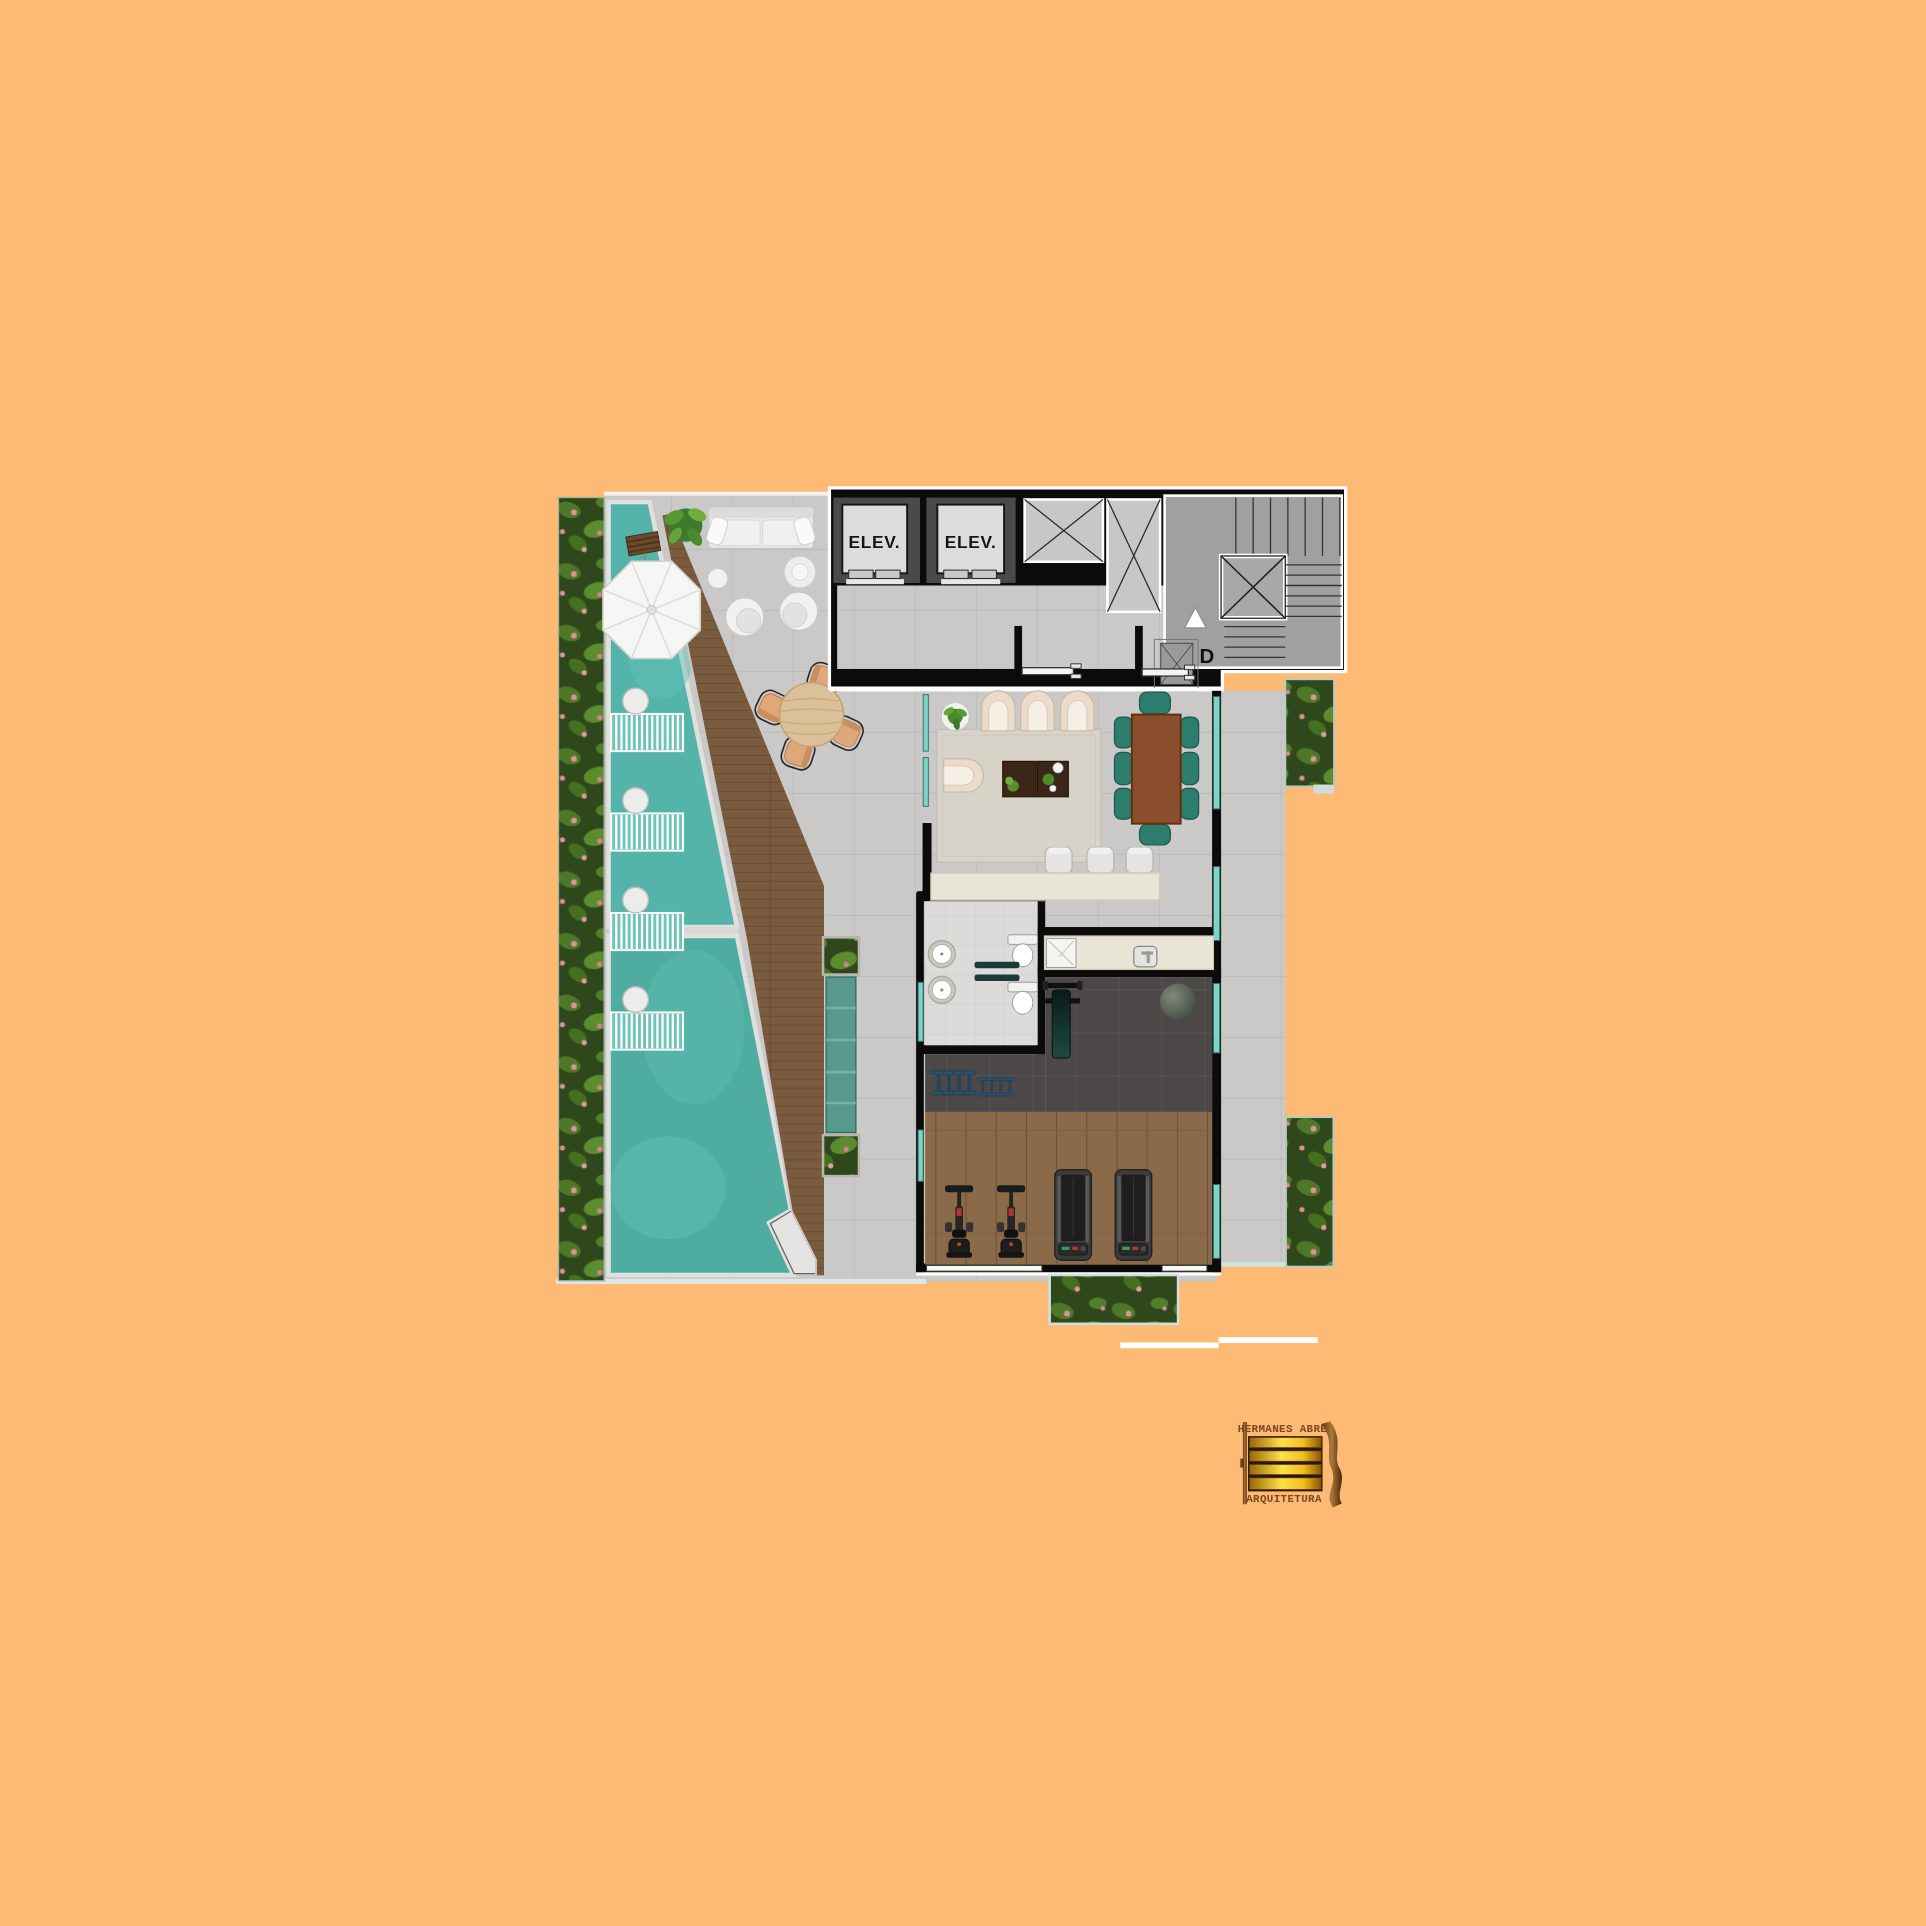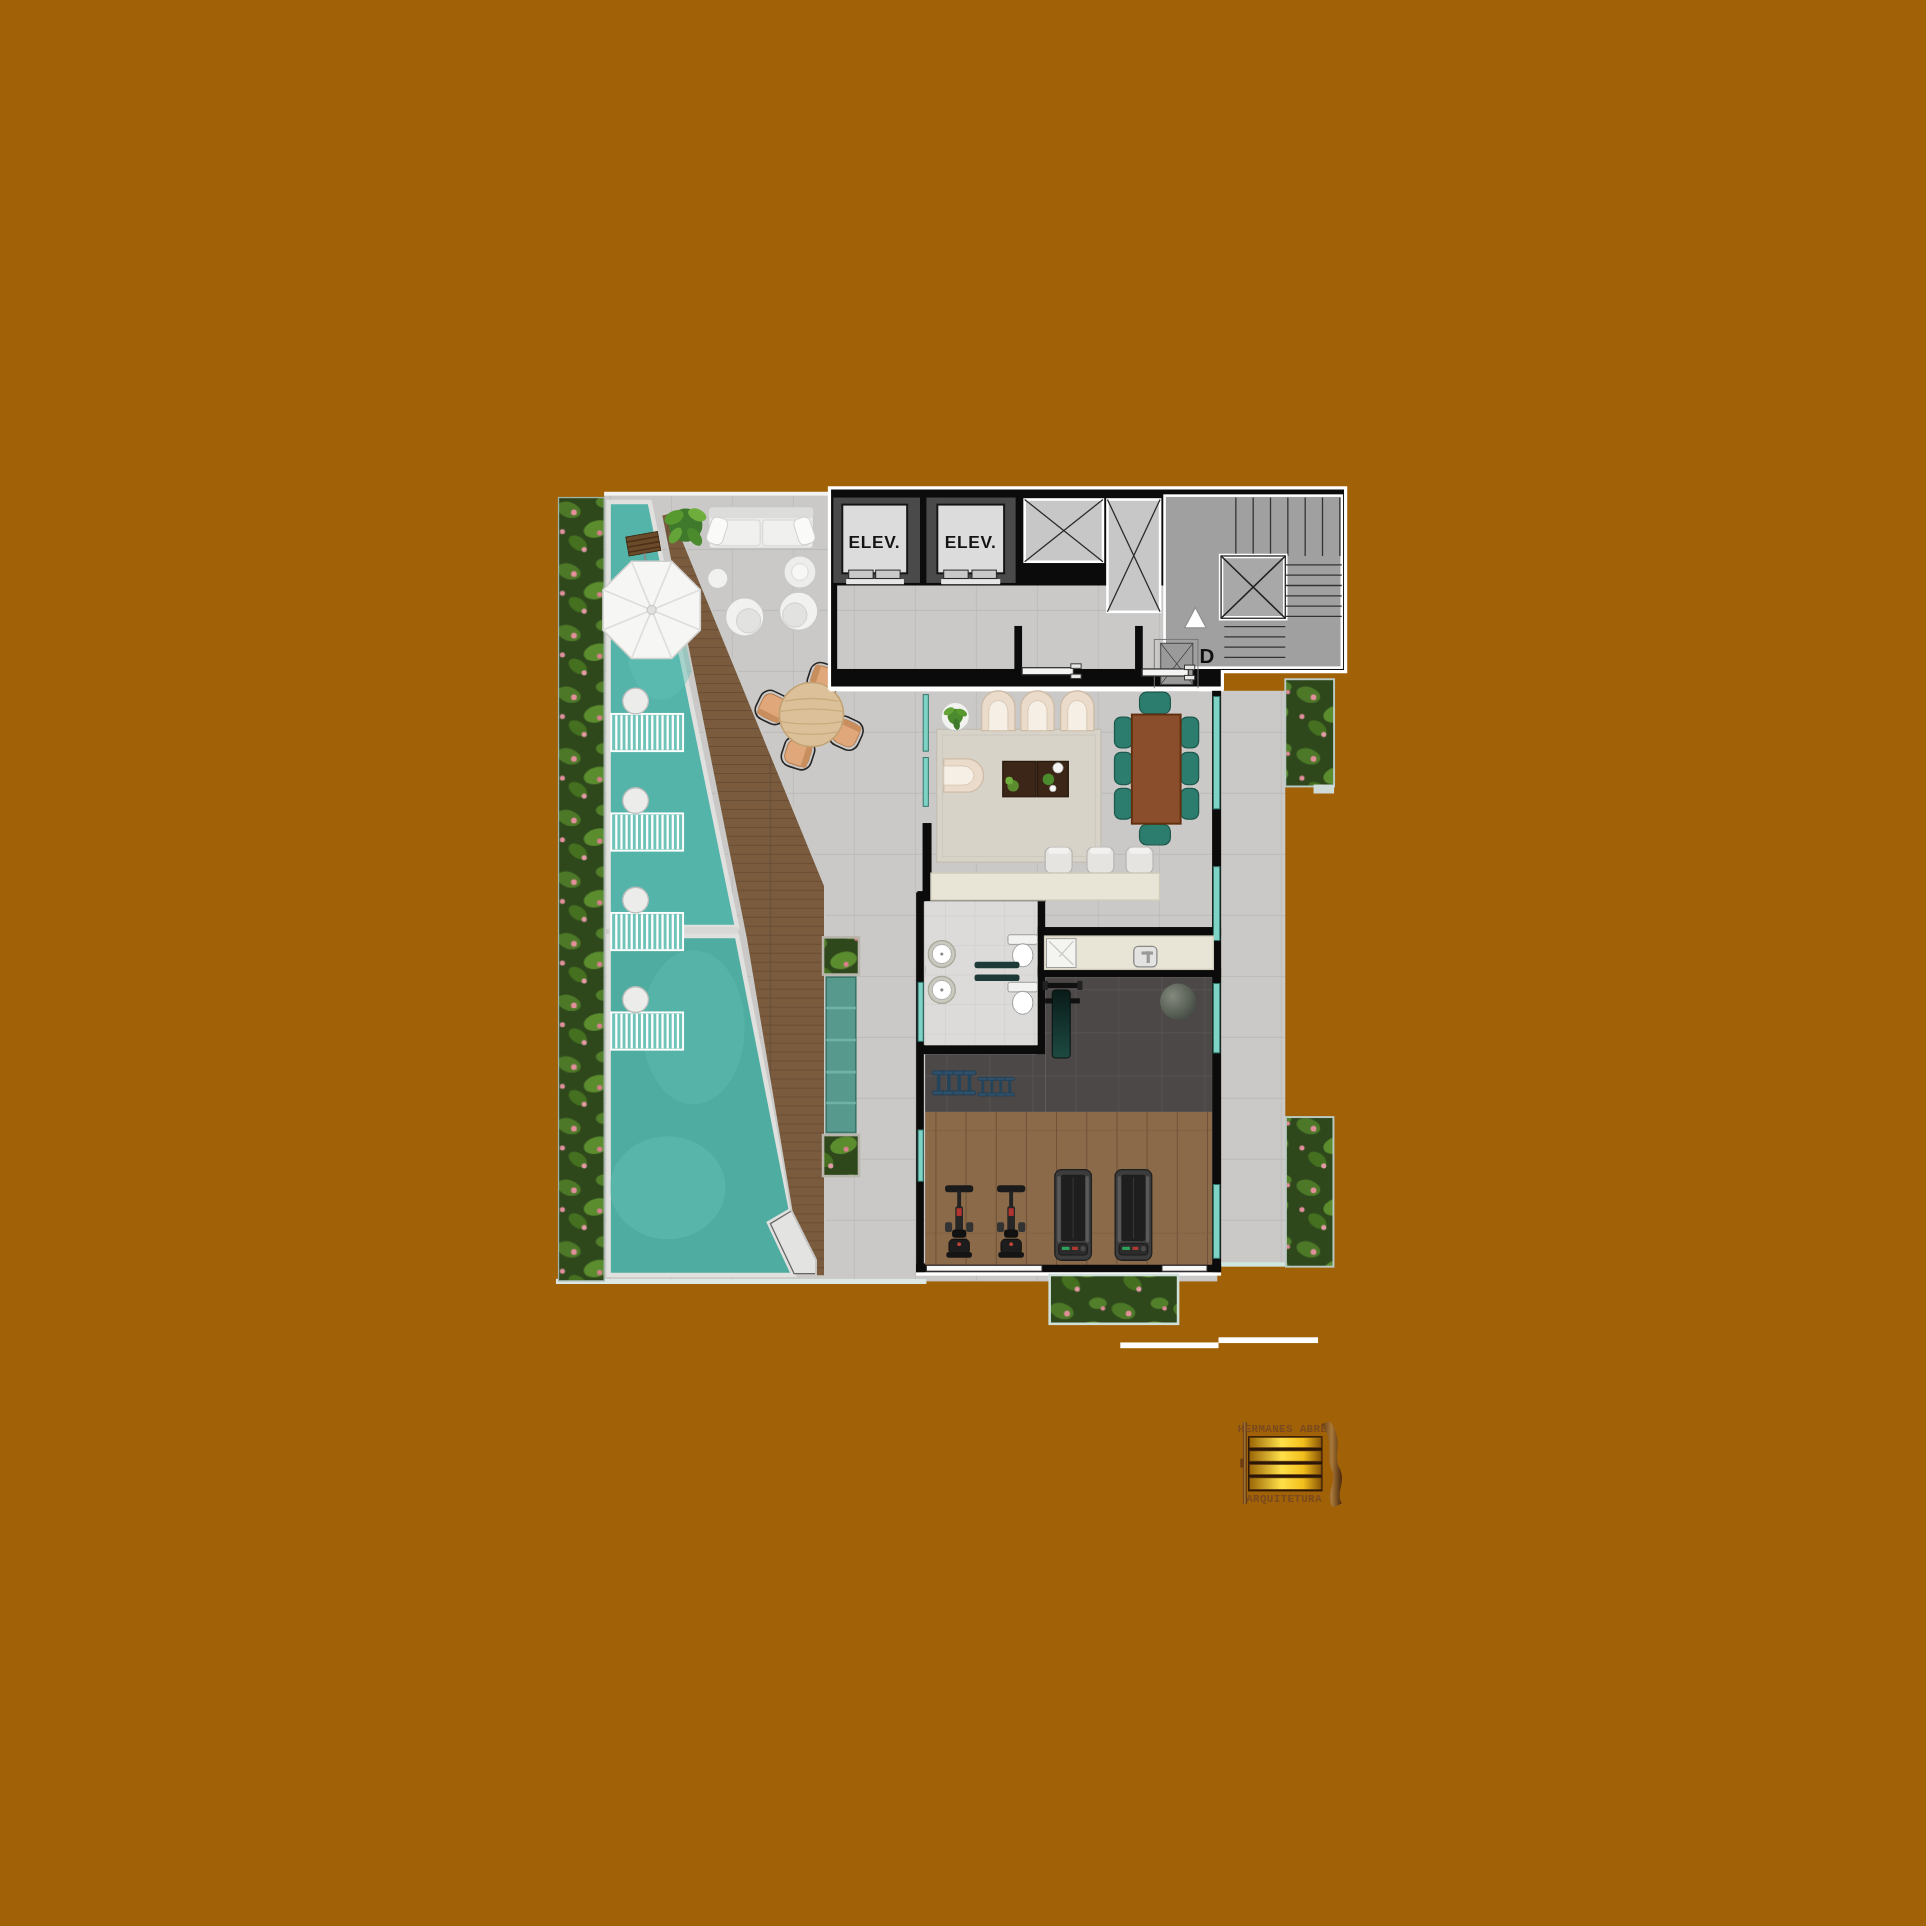--- a/index.html
+++ b/index.html
@@ -1,16 +1,16 @@
 <!DOCTYPE html>
 <html style="font-size:10.3px"><head>
 <meta charset="utf-8">
 <style>
   html,body{margin:0;padding:0;background:#000;}
-  .canvas{position:relative;width:1926px;height:1926px;background:#a16207;overflow:hidden;
+  .canvas{position:relative;width:1926px;height:1926px;background:#fdba74;overflow:hidden;
           font-family:"Liberation Sans",sans-serif;}
   .canvas svg{position:absolute;left:0;top:0;}
   text{user-select:none;}
   .elev-label{font-family:"Liberation Sans",sans-serif;font-size:27px;font-weight:600;fill:#141414;letter-spacing:1px;}
   .stair-label{font-family:"Liberation Sans",sans-serif;font-size:32px;font-weight:700;fill:#111;}
   .logo-text{font-family:"Liberation Mono",monospace;font-size:17px;font-weight:700;fill:#7b4a1e;letter-spacing:0.5px;}
 </style>
 </head>
 <body>
 

